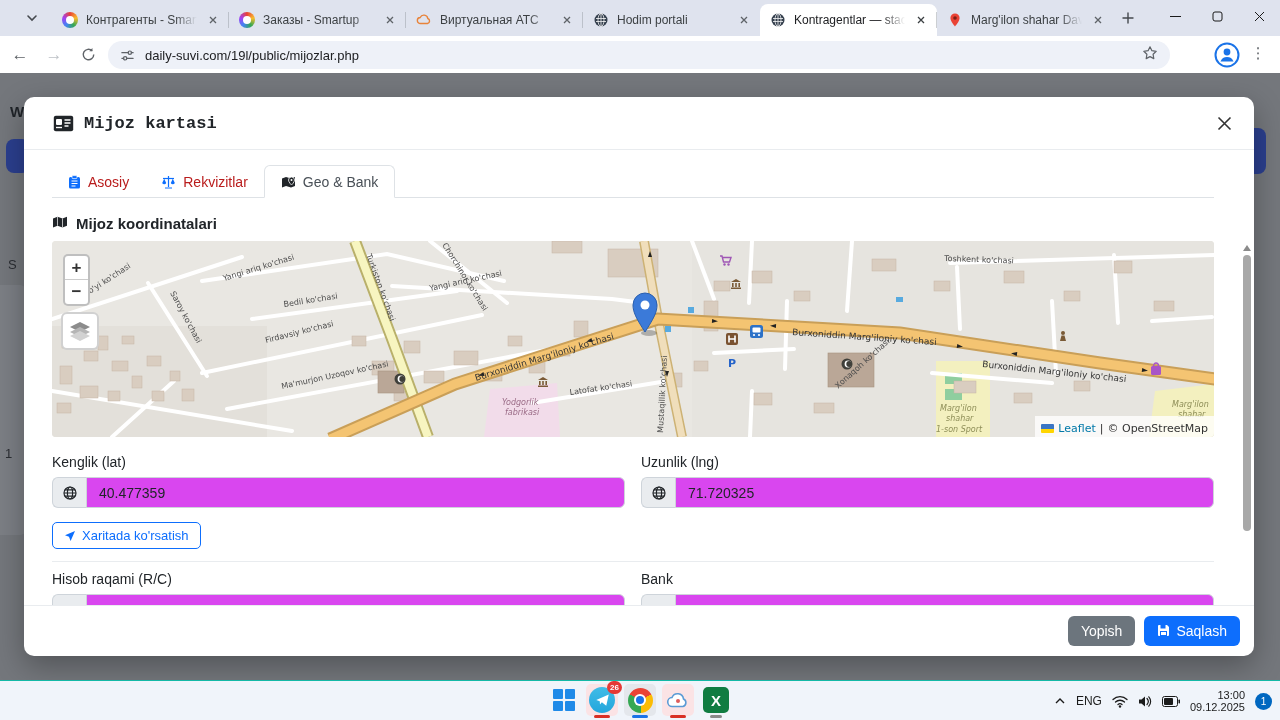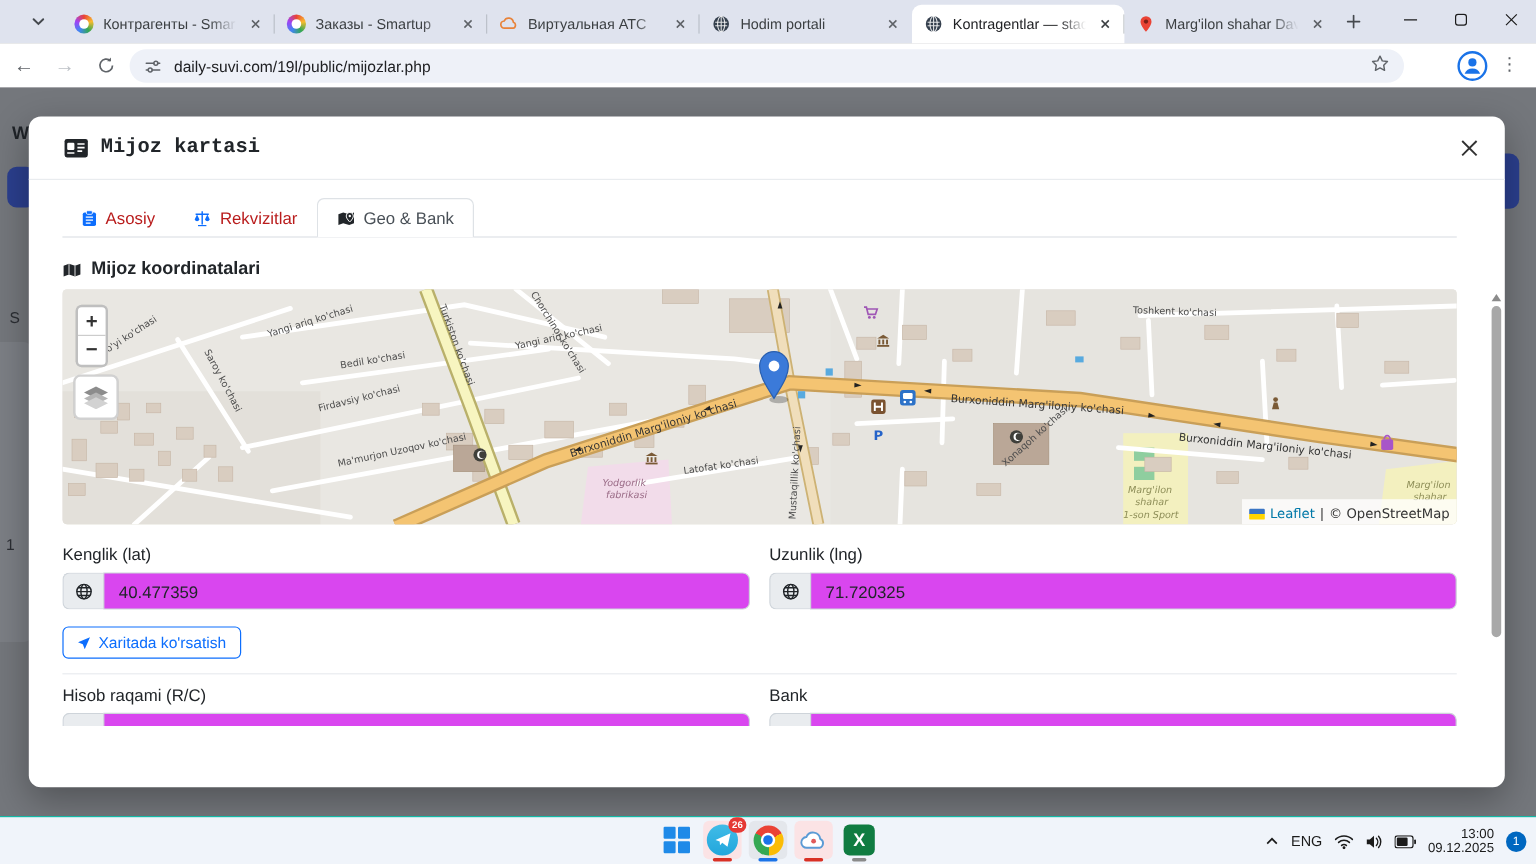--- a/index.html
+++ b/index.html
@@ -40,21 +40,21 @@
 
   
   .modal { position:absolute; left:24px; top:24px; width:1230px; height:559px; background:#fff; border-radius:10px; box-shadow:0 10px 30px rgba(0,0,0,.3); }
   .modal-header { height:53px; display:flex; align-items:center; padding:0 18px 0 29px; border-bottom:1px solid #e9ecef; }
   .modal-title { font-size:17px; font-weight:700; color:#212529; display:flex; align-items:center; gap:10px;font-family:Liberation Mono, monospace; }
   .modal-close { margin-left:auto; width:24px; height:24px; color:#333; display:flex; align-items:center; justify-content:center; }
   .modal-body { position:relative; height:455px; overflow:hidden; padding:14px 40px 0 28px; }
   .mtabs { display:flex; border-bottom:1px solid #dee2e6; height:34px; }
   .mtab { display:flex; align-items:center; gap:7px; padding:0 16px; font-size:14px; color:#b91c1c; position:relative; top:1px; }
   .mtab.active { background:#fff; color:#495057; border:1px solid #dee2e6; border-bottom-color:#fff; border-radius:6px 6px 0 0; }
-  .section-title { margin-top:17px; font-size:15px; font-weight:700; color:#212529; display:flex; align-items:flex-end; gap:8px; }
+  .section-title { margin-top:17px; font-size:15px; font-weight:700; color:#212529; display:flex; align-items:flex-start; gap:8px; }
   .mapbox { position:relative; margin-top:9px; width:1162px; height:196px; border-radius:4px; overflow:hidden; background:#e9e7e2; }
   .mapbox svg.maplayer { position:absolute; left:0; top:0; }
   .zoomctl { position:absolute; left:11px; top:13px; width:27px; background:#fff; border:2px solid rgba(0,0,0,.25); border-radius:5px; z-index:5; }
   .zoomctl div { height:24px; display:flex; align-items:center; justify-content:center; font-size:17px; font-weight:700; color:#333; }
   .zoomctl div:first-child { border-bottom:1px solid #ccc; }
   .layersctl { position:absolute; left:9px; top:71px; width:38px; height:38px; background:#fff; border:2px solid rgba(0,0,0,.18); border-radius:6px; z-index:5; display:flex; align-items:center; justify-content:center; }
   .attribution { position:absolute; right:0; bottom:0; background:rgba(255,255,255,.78); font-size:11px; color:#333; padding:6px 6px 2px; z-index:5; display:flex; align-items:center; gap:4px; font-family:"DejaVu Sans",sans-serif; }
   .attribution .leaflet-link { color:#0078a8; }
   .uaflag { display:inline-block; width:13px; height:9px; background:linear-gradient(#3a75c4 50%,#ffd500 50%); border-radius:1px; }
   .mlab { font-family:"DejaVu Sans",sans-serif; font-size:8px; fill:#4c4c4c; }
@@ -574,20 +574,32 @@
           <div class="col">
             <div class="field-label">Bank</div>
             <div class="input-group">
               <span class="ig-prefix"></span>
               <input class="ig-input" readonly="" style="">
             </div>
           </div>
         </div>
       </div>
 
+      <div class="modal-footer">
+        <button class="btn btn-secondary">Yopish</button>
+        <button class="btn btn-primary">
+          <svg width="13" height="13" viewBox="0 0 13 13">
+              <path d="M1 2a1 1 0 0 1 1-1h8l2 2v8a1 1 0 0 1-1 1H2a1 1 0 0 1-1-1z" fill="#fff"></path>
+              <rect x="3.5" y="1" width="5" height="3.5" fill="#0d6efd"></rect>
+              <rect x="3" y="7" width="7" height="5" fill="#0d6efd"></rect>
+              <rect x="4" y="8" width="5" height="3" fill="#fff"></rect>
+            </svg>
+          <span>Saqlash</span>
+        </button>
+      </div>
 
       <div class="mscroll-arrow"></div>
       <div class="mscrollbar"></div>
     </div>
   </div>
 
   <div class="taskbar">
     <div class="tb-center">
       <div class="tb-tile">
         <div class="start-grid">

